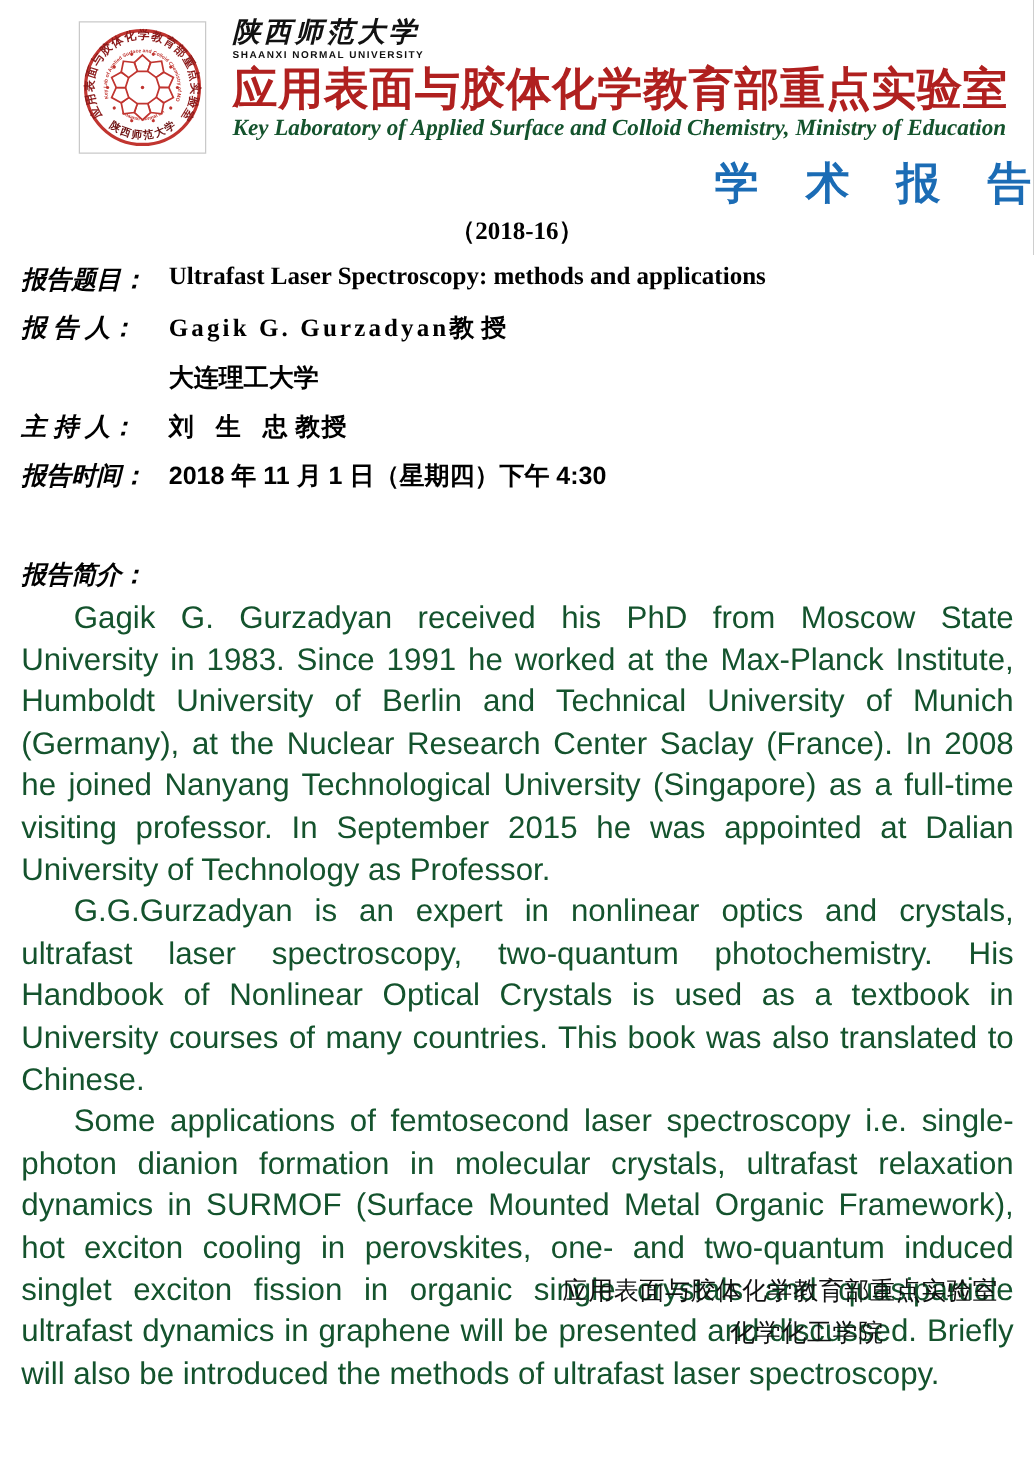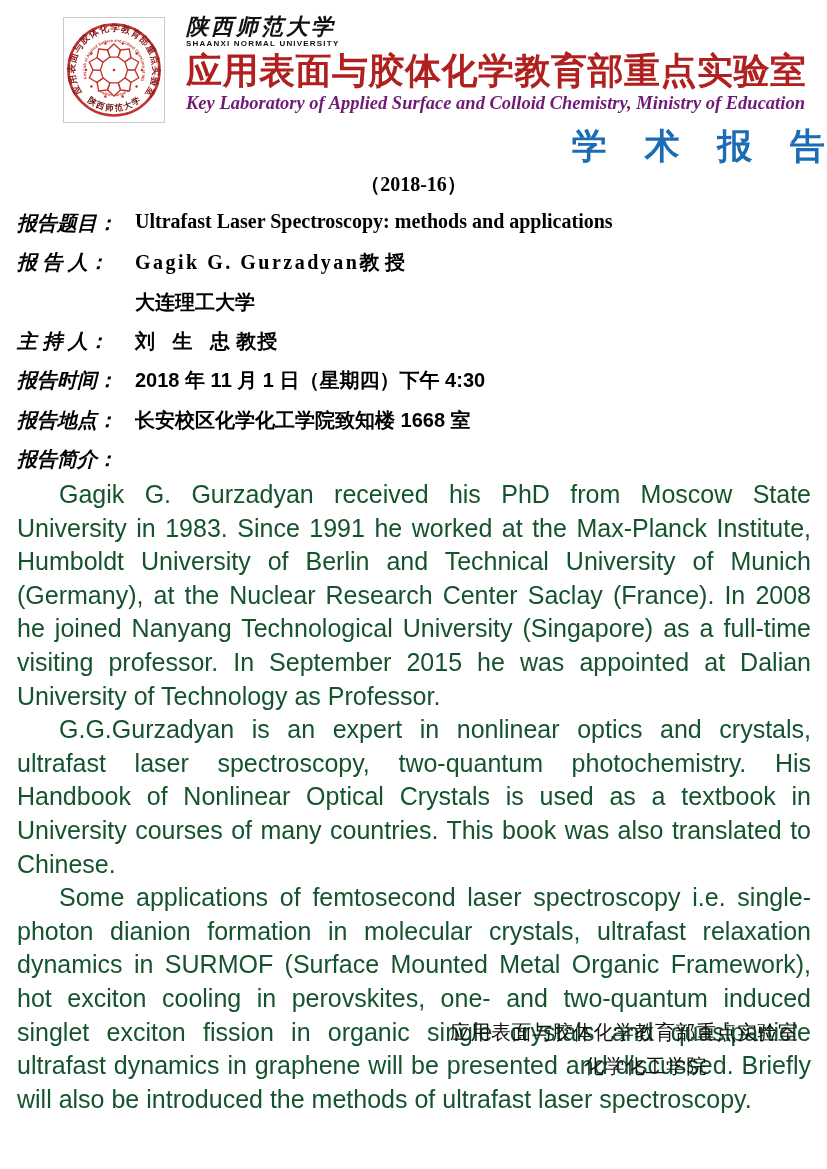--- a/index.html
+++ b/index.html
@@ -36,21 +36,21 @@
   .lab-cn {
     font-family:"Liberation Sans", sans-serif;
     font-weight:bold; font-size:36px; line-height:1.02;
     letter-spacing:0.5px; white-space:nowrap;
     color:#B0201F; margin-top:5px;
   }
   .lab-en {
     font-family:"Liberation Serif", serif;
     font-style:italic; font-weight:bold;
     font-size:18.5px; white-space:nowrap;
-    color:#701a75; margin-top:3px;
+    color:#14532d; margin-top:3px;
   }
   
   .main-title {
     position:absolute; top:123px; left:0; width:100%;
     text-align:right;
     font-family:"Liberation Sans", sans-serif;
     font-weight:bold; font-size:35px;
     color:#1B6CB5;
     word-spacing:24px; letter-spacing:2px;
   }
@@ -177,24 +177,20 @@
 
   <div class="field-row" style="top:289px">
     <span class="f-value cn">大连理工大学</span>
   </div>
 
   <div class="field-row" style="top:367px">
     <span class="f-label">报告时间：</span>
     <span class="f-value cn">2018 年 11 月 1 日（星期四）下午 4:30</span>
   </div>
 
-  <div class="field-row" style="top:407px">
-    <span class="f-label">报告地点：</span>
-    <span class="f-value cn">长安校区化学化工学院致知楼 1668 室</span>
-  </div>
 
   <div class="field-row" style="top:446px">
     <span class="f-label">报告简介：</span>
   </div>
 
   <div class="abstract">
     <p>Gagik G. Gurzadyan received his PhD from Moscow State University in 1983. Since 1991 he worked at the Max-Planck Institute, Humboldt University of Berlin and Technical University of Munich (Germany), at the Nuclear Research Center Saclay (France). In 2008 he joined Nanyang Technological University (Singapore) as a full-time visiting professor. In September 2015 he was appointed at Dalian University of Technology as Professor.</p>
     <p>G.G.Gurzadyan is an expert in nonlinear optics and crystals, ultrafast laser spectroscopy, two-quantum photochemistry. His Handbook of Nonlinear Optical Crystals is used as a textbook in University courses of many countries. This book was also translated to Chinese.</p>
     <p>Some applications of femtosecond laser spectroscopy i.e. single-photon dianion formation in molecular crystals, ultrafast relaxation dynamics in SURMOF (Surface Mounted Metal Organic Framework), hot exciton cooling in perovskites, one- and two-quantum induced singlet exciton fission in organic single crystals and quasiparticle ultrafast dynamics in graphene will be presented and discussed. Briefly will also be introduced the methods of ultrafast laser spectroscopy.</p>
   </div>

